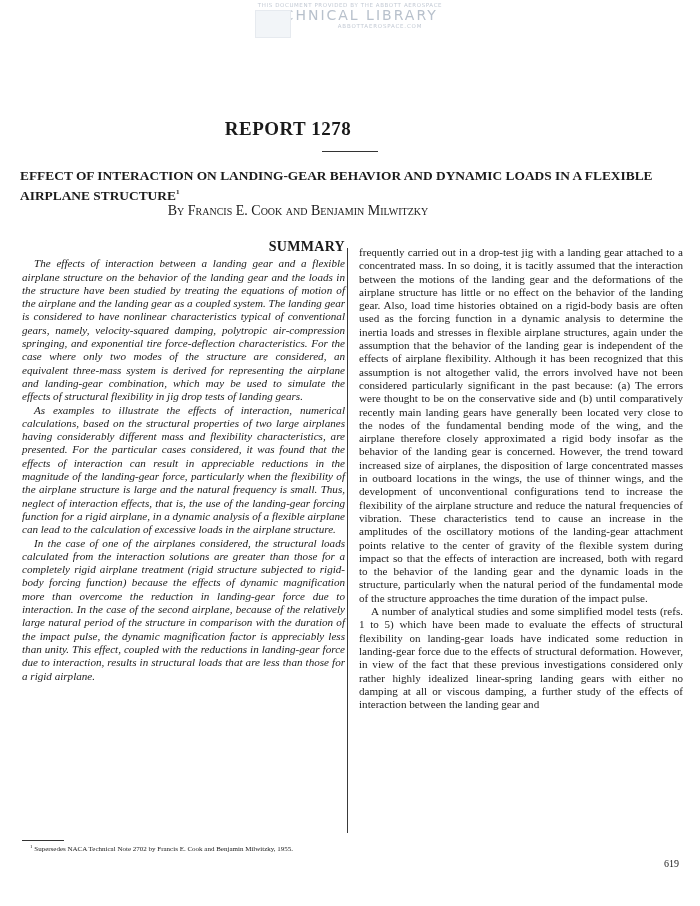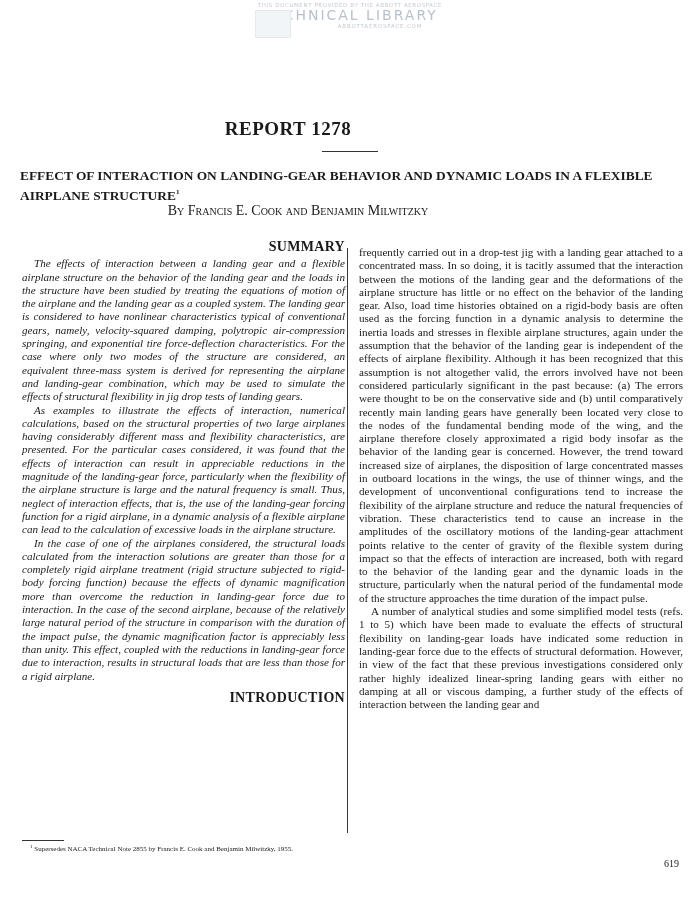--- a/index.html
+++ b/index.html
@@ -48,25 +48,24 @@
 <div class="report-title">REPORT 1278</div>
 <div class="title-rule"></div>
 <div class="paper-title"><span>EFFECT OF INTERACTION ON LANDING-GEAR BEHAVIOR AND DYNAMIC LOADS IN A FLEXIBLE AIRPLANE STRUCTURE</span><sup>1</sup></div>
 <div class="byline">By Francis E. Cook and Benjamin Milwitzky</div>
 
 <div class="col col-left">
   <div class="section-heading">SUMMARY</div>
   <p>The effects of interaction between a landing gear and a flexible airplane structure on the behavior of the landing gear and the loads in the structure have been studied by treating the equations of motion of the airplane and the landing gear as a coupled system. The landing gear is considered to have nonlinear characteristics typical of conventional gears, namely, velocity-squared damping, polytropic air-compression springing, and exponential tire force-deflection characteristics. For the case where only two modes of the structure are considered, an equivalent three-mass system is derived for representing the airplane and landing-gear combination, which may be used to simulate the effects of structural flexibility in jig drop tests of landing gears.</p>
   <p>As examples to illustrate the effects of interaction, numerical calculations, based on the structural properties of two large airplanes having considerably different mass and flexibility characteristics, are presented. For the particular cases considered, it was found that the effects of interaction can result in appreciable reductions in the magnitude of the landing-gear force, particularly when the flexibility of the airplane structure is large and the natural frequency is small. Thus, neglect of interaction effects, that is, the use of the landing-gear forcing function for a rigid airplane, in a dynamic analysis of a flexible airplane can lead to the calculation of excessive loads in the airplane structure.</p>
   <p>In the case of one of the airplanes considered, the structural loads calculated from the interaction solutions are greater than those for a completely rigid airplane treatment (rigid structure subjected to rigid-body forcing function) because the effects of dynamic magnification more than overcome the reduction in landing-gear force due to interaction. In the case of the second airplane, because of the relatively large natural period of the structure in comparison with the duration of the impact pulse, the dynamic magnification factor is appreciably less than unity. This effect, coupled with the reductions in landing-gear force due to interaction, results in structural loads that are less than those for a rigid airplane.</p>
-  <div class="section-heading intro-heading">INTRODUCTION</div>
 </div>
 
 <div class="col-divider"></div>
 
 <div class="col col-right">
   <p class="cont">frequently carried out in a drop-test jig with a landing gear attached to a concentrated mass. In so doing, it is tacitly assumed that the interaction between the motions of the landing gear and the deformations of the airplane structure has little or no effect on the behavior of the landing gear. Also, load time histories obtained on a rigid-body basis are often used as the forcing function in a dynamic analysis to determine the inertia loads and stresses in flexible airplane structures, again under the assumption that the behavior of the landing gear is independent of the effects of airplane flexibility. Although it has been recognized that this assumption is not altogether valid, the errors involved have not been considered particularly significant in the past because: (a) The errors were thought to be on the conservative side and (b) until comparatively recently main landing gears have generally been located very close to the nodes of the fundamental bending mode of the wing, and the airplane therefore closely approximated a rigid body insofar as the behavior of the landing gear is concerned. However, the trend toward increased size of airplanes, the disposition of large concentrated masses in outboard locations in the wings, the use of thinner wings, and the development of unconventional configurations tend to increase the flexibility of the airplane structure and reduce the natural frequencies of vibration. These characteristics tend to cause an increase in the amplitudes of the oscillatory motions of the landing-gear attachment points relative to the center of gravity of the flexible system during impact so that the effects of interaction are increased, both with regard to the behavior of the landing gear and the dynamic loads in the structure, particularly when the natural period of the fundamental mode of the structure approaches the time duration of the impact pulse.</p>
   <p>A number of analytical studies and some simplified model tests (refs. 1 to 5) which have been made to evaluate the effects of structural flexibility on landing-gear loads have indicated some reduction in landing-gear force due to the effects of structural deformation. However, in view of the fact that these previous investigations considered only rather highly idealized linear-spring landing gears with either no damping at all or viscous damping, a further study of the effects of interaction between the landing gear and</p>
 </div>
 
 <div class="footnote-rule"></div>
-<div class="footnote"><sup>1</sup> <span>Supersedes NACA Technical Note 2855 by Francis E. Cook and Benjamin Milwitzky, 1955.</span></div>
+<div class="footnote"><sup>1</sup> <span>Supersedes NACA Technical Note 2702 by Francis E. Cook and Benjamin Milwitzky, 1955.</span></div>
 <div class="page-number">619</div>
 
 </body></html>

